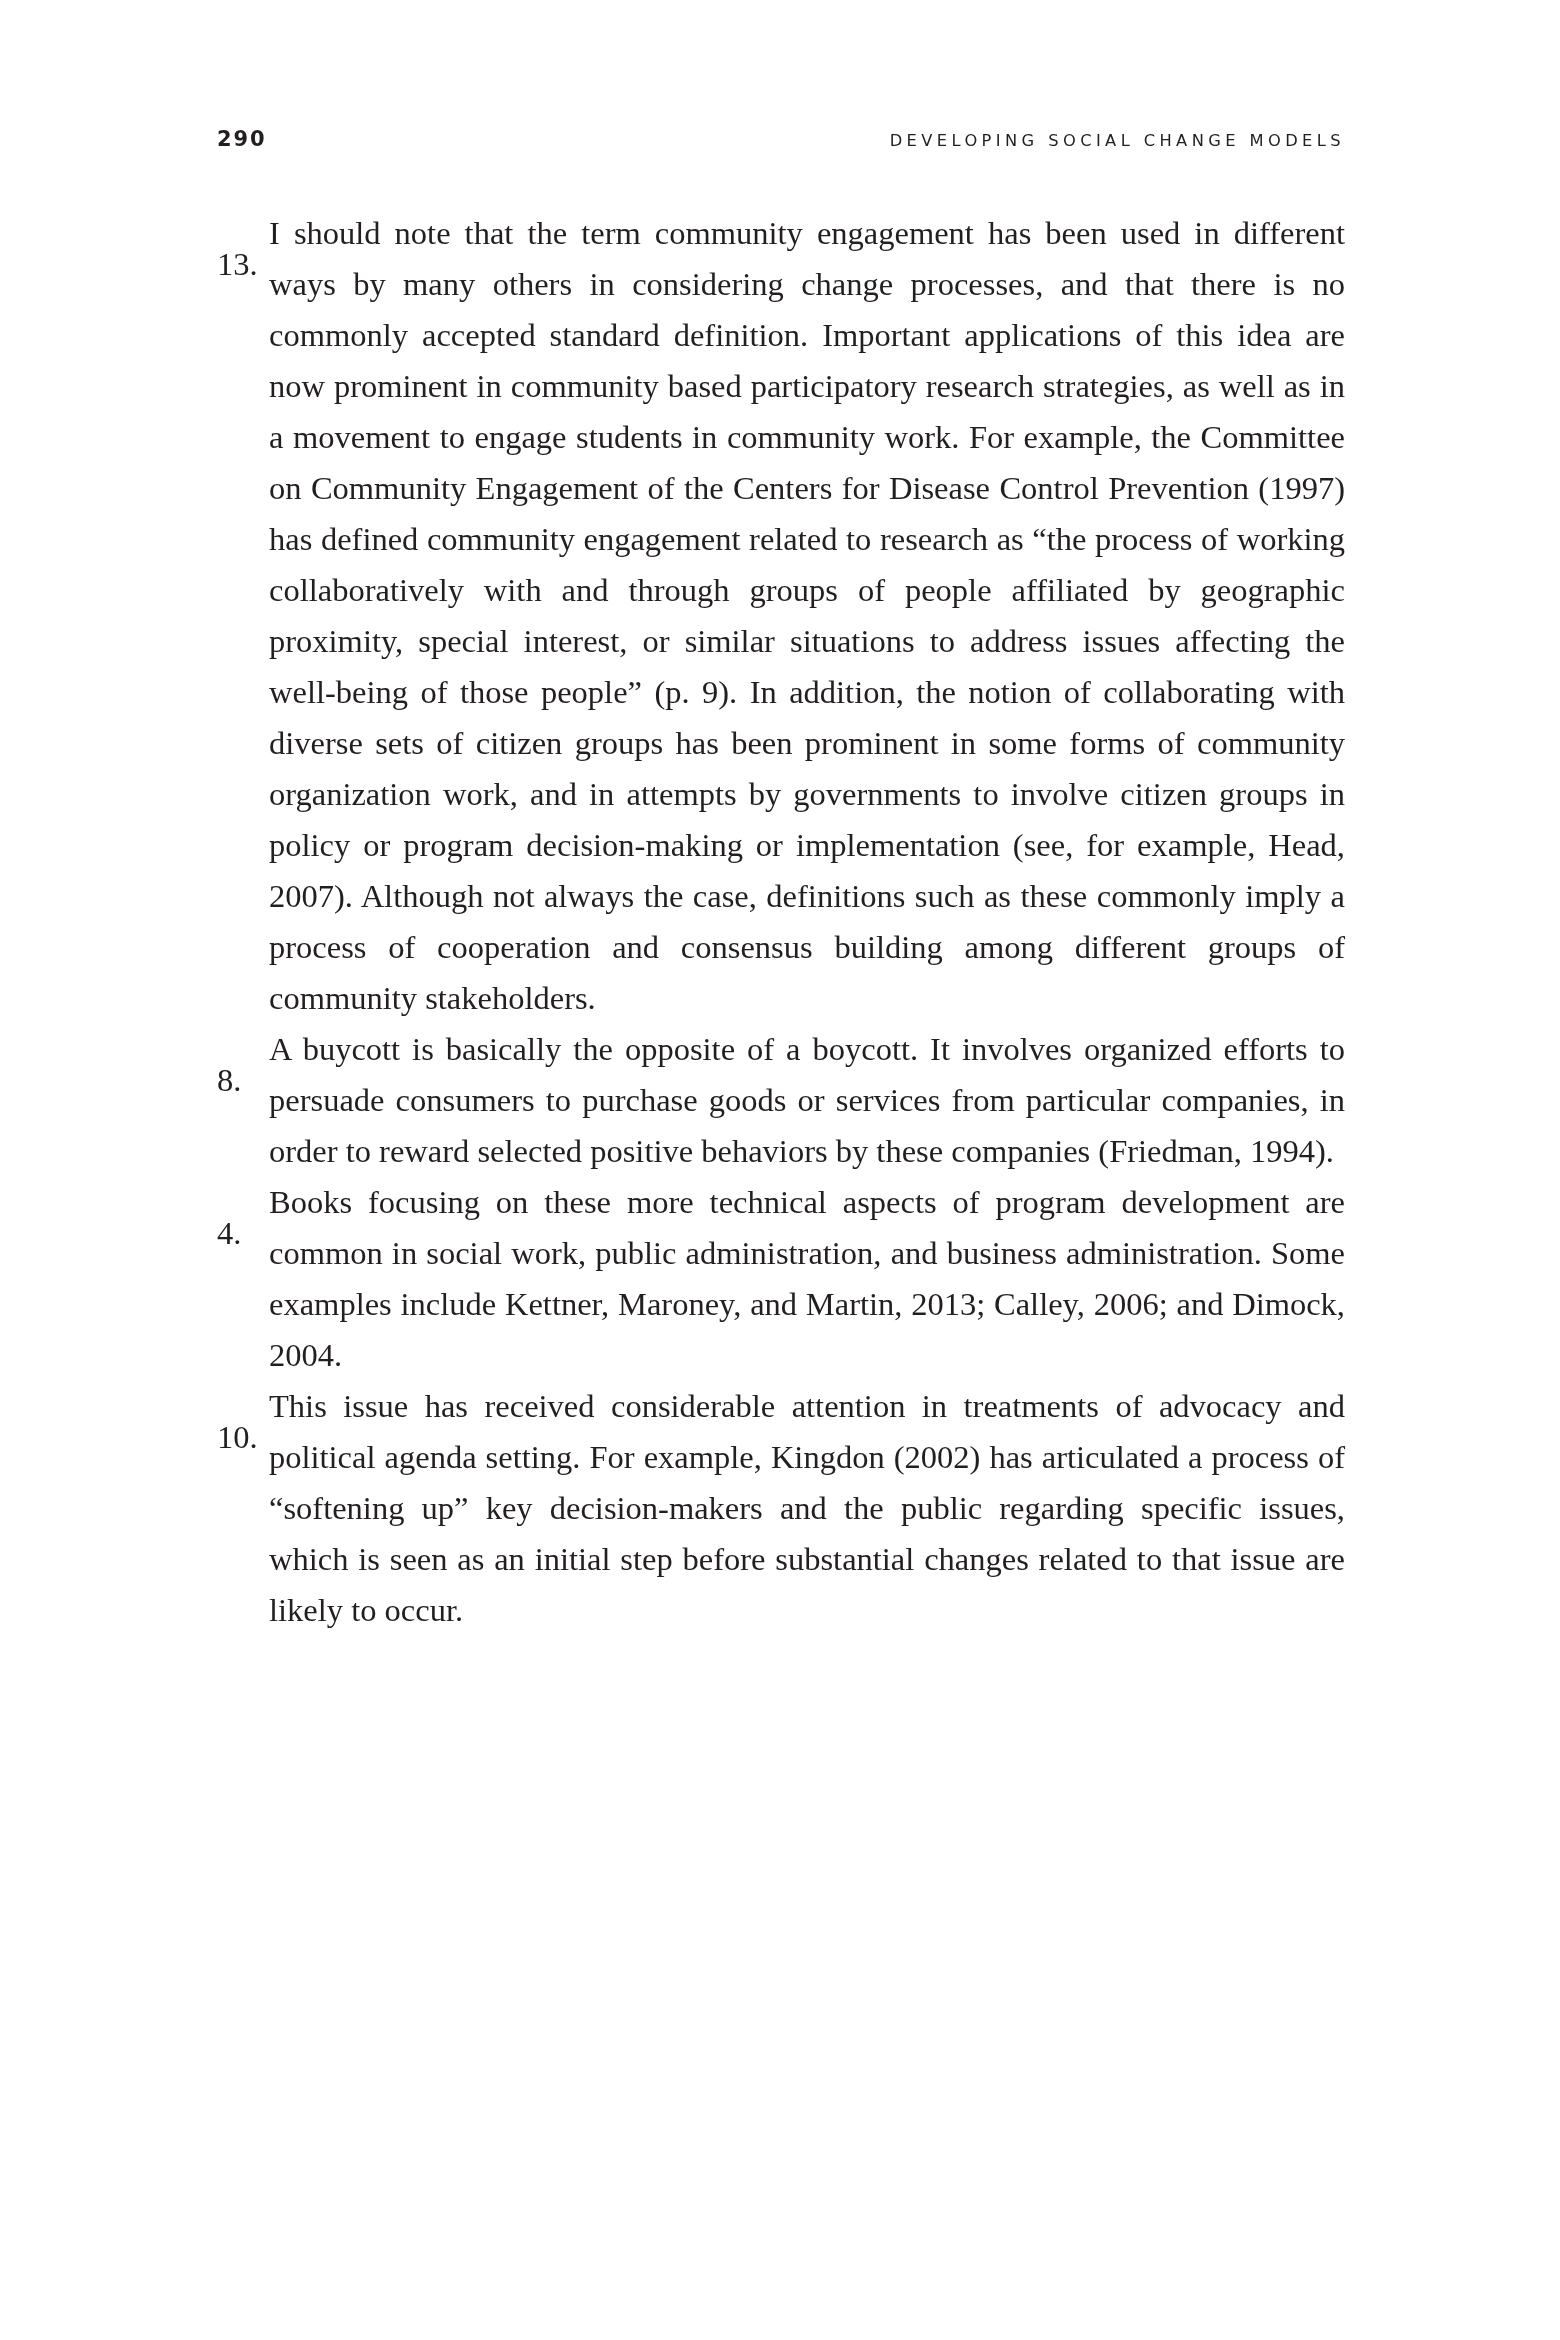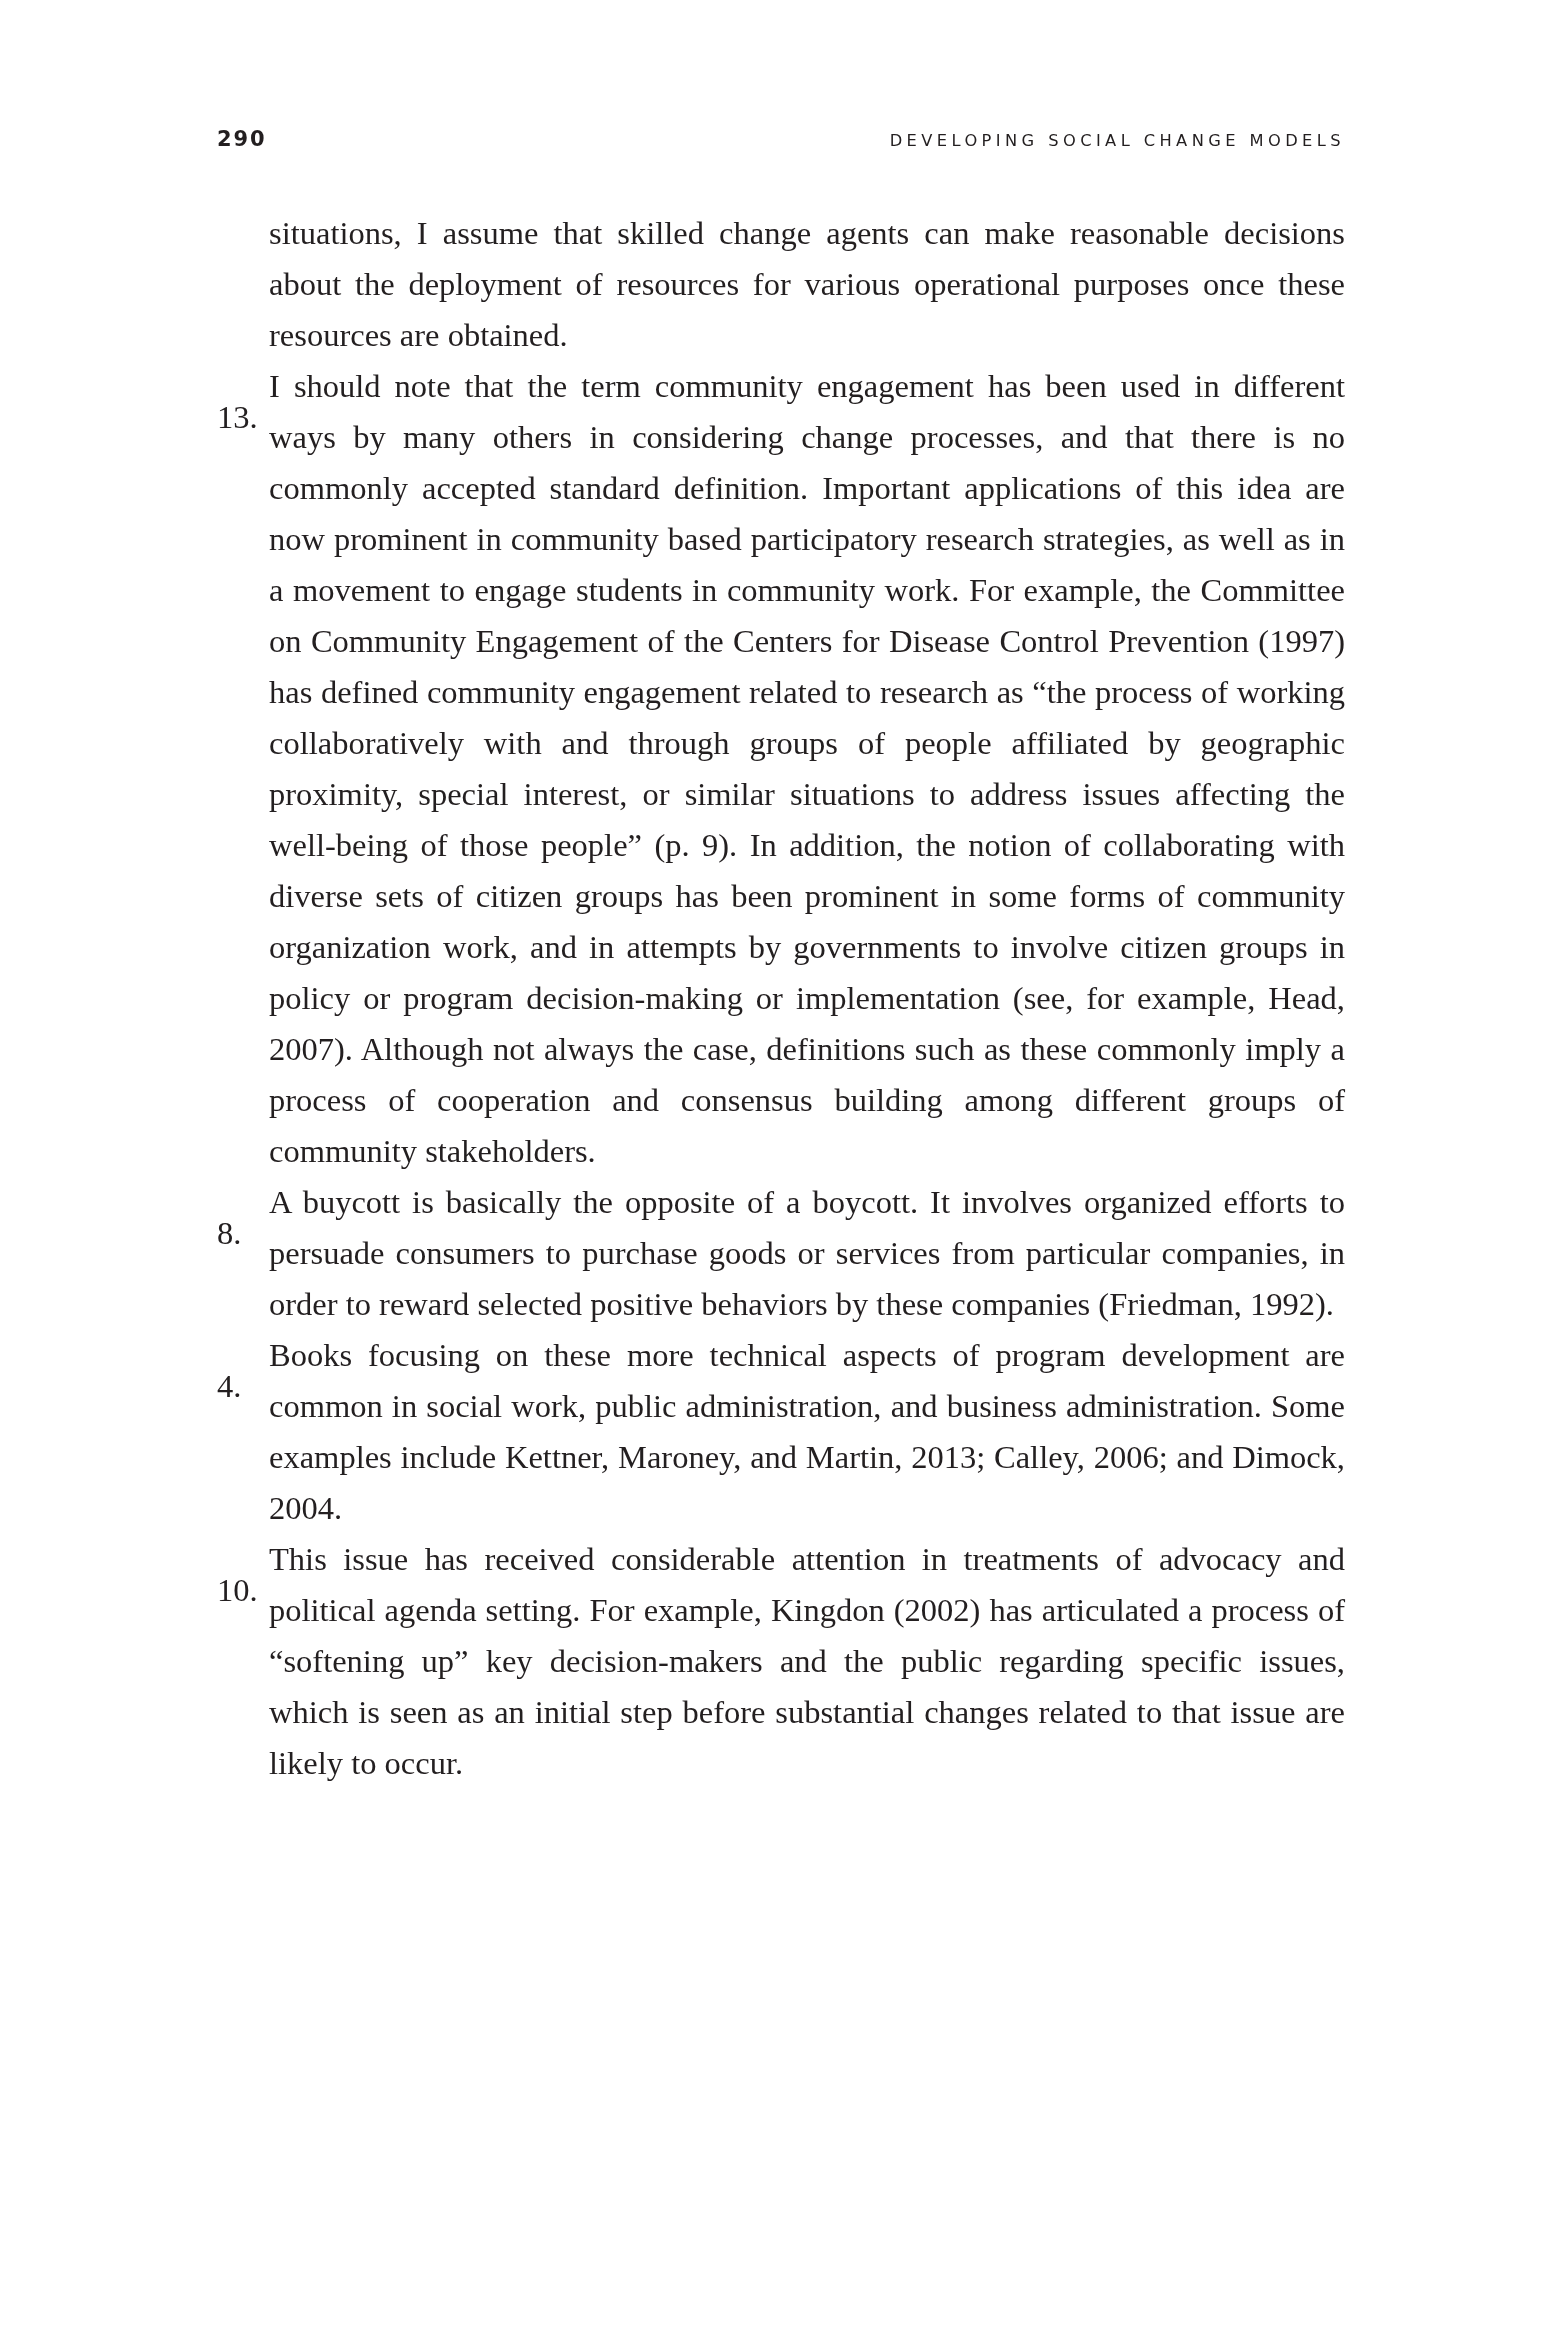--- a/index.html
+++ b/index.html
@@ -17,30 +17,26 @@
 <body>
 
 <div class="page">
   <div class="running-head">
     <span class="folio">290</span>
     <span class="chapter-title">DEVELOPING SOCIAL CHANGE MODELS</span>
   </div>
 
   <div class="notes">
     <div class="note">
-      <span class="note-num"></span>
-      <span class="note-text">situations, I assume that skilled change agents can make reasonable decisions about the deployment of resources for various operational purposes once these resources are obtained.</span>
-    </div>
-    <div class="note">
       <span class="note-num">13.</span>
       <span class="note-text">I should note that the term community engagement has been used in different ways by many others in considering change processes, and that there is no commonly accepted standard definition. Important applications of this idea are now prominent in community based participatory research strategies, as well as in a movement to engage students in community work. For example, the Committee on Community Engagement of the Centers for Disease Control Prevention (1997) has defined community engagement related to research as “the process of working collaboratively with and through groups of people affiliated by geographic proximity, special interest, or similar situations to address issues affecting the well-being of those people” (p. 9). In addition, the notion of collaborating with diverse sets of citizen groups has been prominent in some forms of community organization work, and in attempts by governments to involve citizen groups in policy or program decision-making or implementation (see, for example, Head, 2007). Although not always the case, definitions such as these commonly imply a process of cooperation and consensus building among different groups of community stakeholders.</span>
     </div>
     <div class="note">
       <span class="note-num">8.</span>
-      <span class="note-text">A buycott is basically the opposite of a boycott. It involves organized efforts to persuade consumers to purchase goods or services from particular companies, in order to reward selected positive behaviors by these companies (Friedman, 1992).</span>
+      <span class="note-text">A buycott is basically the opposite of a boycott. It involves organized efforts to persuade consumers to purchase goods or services from particular companies, in order to reward selected positive behaviors by these companies (Friedman, 1994).</span>
     </div>
     <div class="note">
       <span class="note-num">4.</span>
       <span class="note-text">Books focusing on these more technical aspects of program development are common in social work, public administration, and business administration. Some examples include Kettner, Maroney, and Martin, 2013; Calley, 2006; and Dimock, 2004.</span>
     </div>
     <div class="note">
       <span class="note-num">10.</span>
       <span class="note-text">This issue has received considerable attention in treatments of advocacy and political agenda setting. For example, Kingdon (2002) has articulated a process of “softening up” key decision-makers and the public regarding specific issues, which is seen as an initial step before substantial changes related to that issue are likely to occur.</span>
     </div>
   </div>

